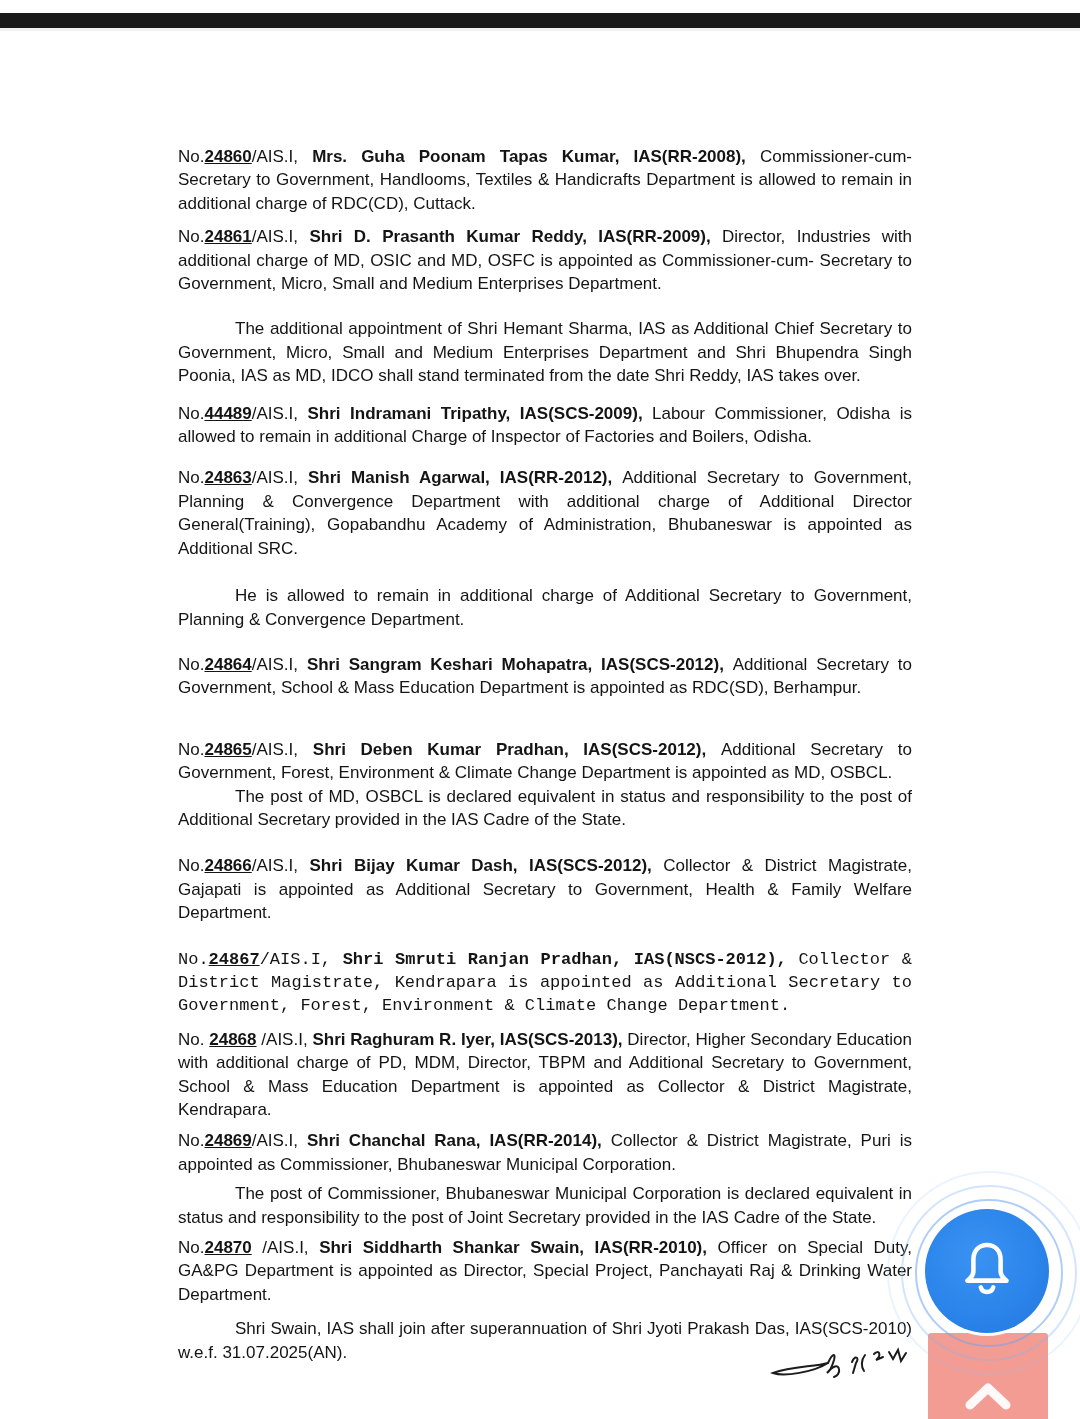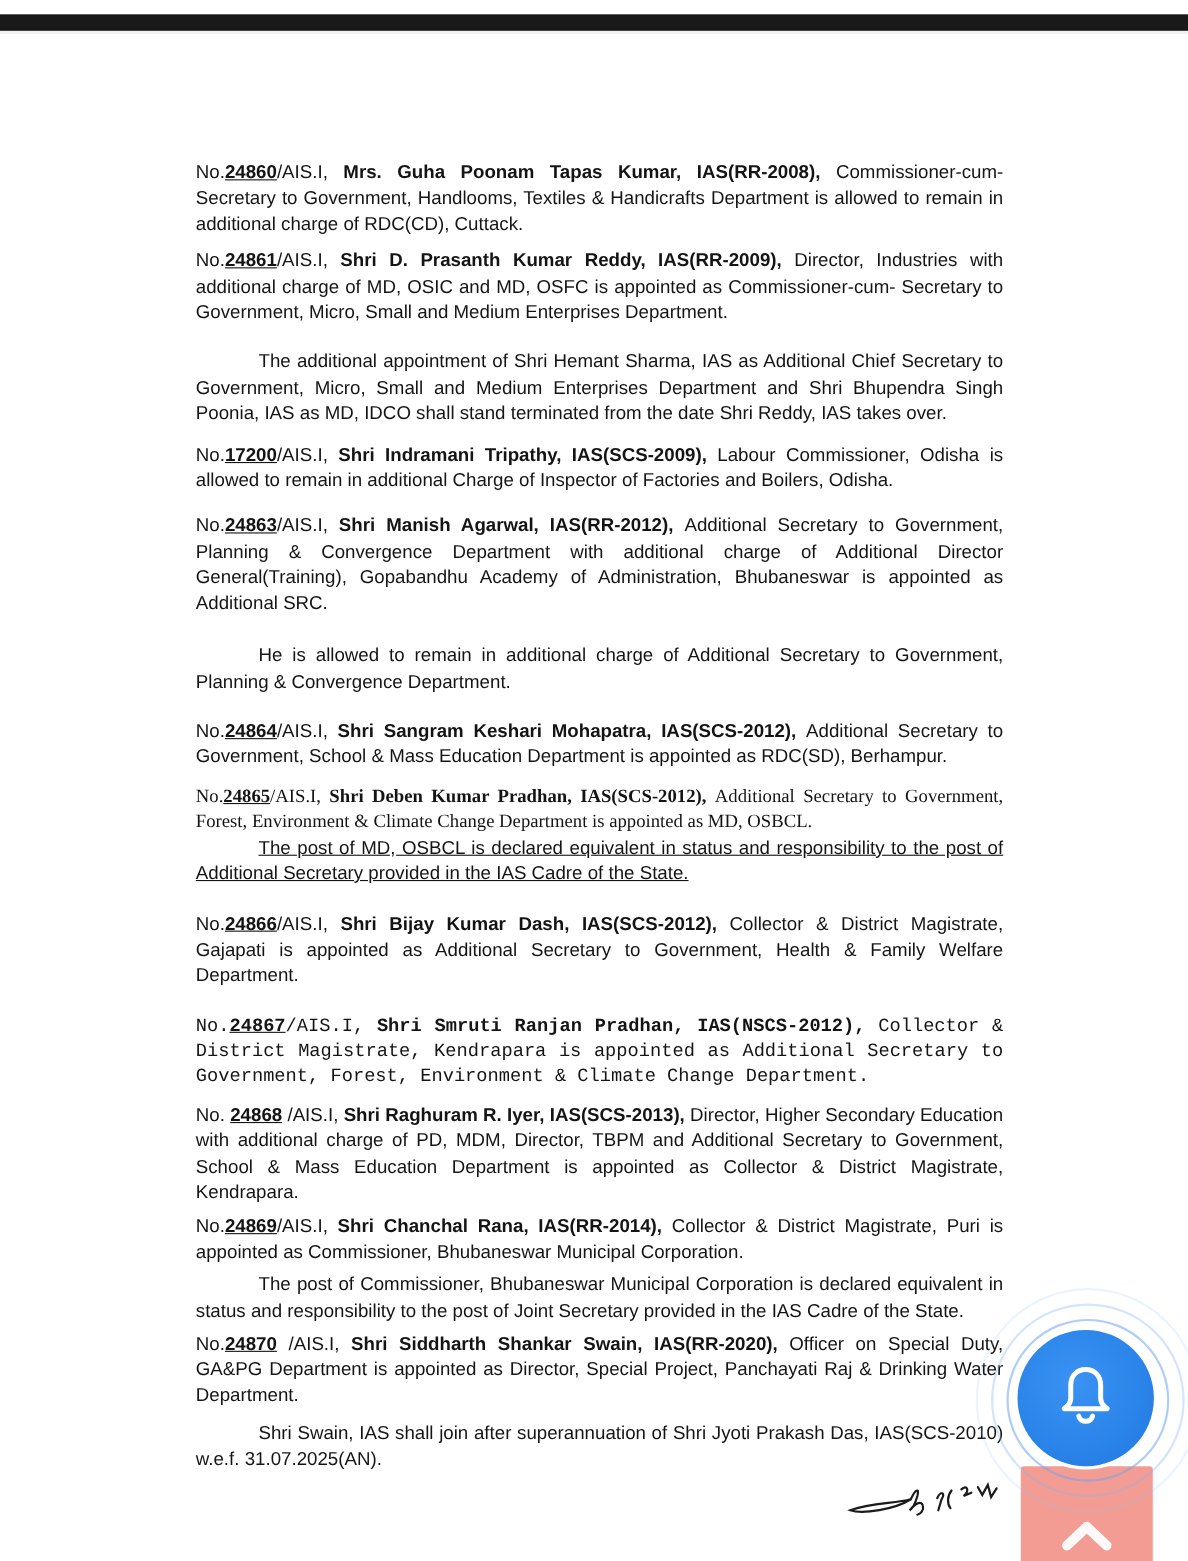--- a/index.html
+++ b/index.html
@@ -60,32 +60,32 @@
 </style>
 </head>
 <body>
 
 <div class="top-bar"></div>
 
 <div class="doc" id="doc">
     <p class="para" style="margin-top: 0px;"><span>No.</span><span class="seg-bu">24860</span><span>/AIS.I, </span><span class="seg-b">Mrs. Guha Poonam Tapas Kumar, IAS(RR-2008), </span><span>Commissioner-cum- Secretary to Government, Handlooms, Textiles &amp; Handicrafts Department is allowed to remain in additional charge of RDC(CD), Cuttack.</span></p>
     <p class="para" style="margin-top: 10px;"><span>No.</span><span class="seg-bu">24861</span><span>/AIS.I, </span><span class="seg-b">Shri D. Prasanth Kumar Reddy, IAS(RR-2009), </span><span>Director, Industries with additional charge of MD, OSIC and MD, OSFC is appointed as Commissioner-cum- Secretary to Government, Micro, Small and Medium Enterprises Department.</span></p>
     <p class="para indent" style="margin-top: 22px;"><span>The additional appointment of Shri Hemant Sharma, IAS as Additional Chief Secretary to Government, Micro, Small and Medium Enterprises Department and Shri Bhupendra Singh Poonia, IAS as MD, IDCO shall stand terminated from the date Shri Reddy, IAS takes over.</span></p>
-    <p class="para" style="margin-top: 14px;"><span>No.</span><span class="seg-bu">17200</span><span>/AIS.I, </span><span class="seg-b">Shri Indramani Tripathy, IAS(SCS-2009), </span><span>Labour Commissioner, Odisha is allowed to remain in additional Charge of Inspector of Factories and Boilers, Odisha.</span></p>
+    <p class="para" style="margin-top: 14px;"><span>No.</span><span class="seg-bu">44489</span><span>/AIS.I, </span><span class="seg-b">Shri Indramani Tripathy, IAS(SCS-2009), </span><span>Labour Commissioner, Odisha is allowed to remain in additional Charge of Inspector of Factories and Boilers, Odisha.</span></p>
     <p class="para" style="margin-top: 18px;"><span>No.</span><span class="seg-bu">24863</span><span>/AIS.I, </span><span class="seg-b">Shri Manish Agarwal, IAS(RR-2012), </span><span>Additional Secretary to Government, Planning &amp; Convergence Department with additional charge of Additional Director General(Training), Gopabandhu Academy of Administration, Bhubaneswar is appointed as Additional SRC.</span></p>
     <p class="para indent" style="margin-top: 24px;"><span>He is allowed to remain in additional charge of Additional Secretary to Government, Planning &amp; Convergence Department.</span></p>
     <p class="para" style="margin-top: 22px;"><span>No.</span><span class="seg-bu">24864</span><span>/AIS.I, </span><span class="seg-b">Shri Sangram Keshari Mohapatra, IAS(SCS-2012), </span><span>Additional Secretary to Government, School &amp; Mass Education Department is appointed as RDC(SD), Berhampur.</span></p>
-    <p class="para" style="margin-top: 12px; font-family: Liberation Serif, serif;"><span>No.</span><span class="seg-bu">24865</span><span>/AIS.I, </span><span class="seg-b">Shri Deben Kumar Pradhan, IAS(SCS-2012), </span><span>Additional Secretary to Government, Forest, Environment &amp; Climate Change Department is appointed as MD, OSBCL.</span></p>
-    <p class="para indent" style="margin-top: 0px; text-decoration: underline;"><span>The post of MD, OSBCL is declared equivalent in status and responsibility to the post of Additional Secretary provided in the IAS Cadre of the State.</span></p>
+    <p class="para" style="margin-top: 38px;"><span>No.</span><span class="seg-bu">24865</span><span>/AIS.I, </span><span class="seg-b">Shri Deben Kumar Pradhan, IAS(SCS-2012), </span><span>Additional Secretary to Government, Forest, Environment &amp; Climate Change Department is appointed as MD, OSBCL.</span></p>
+    <p class="para indent" style="margin-top: 0px;"><span>The post of MD, OSBCL is declared equivalent in status and responsibility to the post of Additional Secretary provided in the IAS Cadre of the State.</span></p>
     <p class="para" style="margin-top: 23px;"><span>No.</span><span class="seg-bu">24866</span><span>/AIS.I, </span><span class="seg-b">Shri Bijay Kumar Dash, IAS(SCS-2012), </span><span>Collector &amp; District Magistrate, Gajapati is appointed as Additional Secretary to Government, Health &amp; Family Welfare Department.</span></p>
     <p class="para" style="margin-top: 23px; font-family: Liberation Mono, monospace;"><span>No.</span><span class="seg-bu">24867</span><span>/AIS.I, </span><span class="seg-b">Shri Smruti Ranjan Pradhan, IAS(NSCS-2012), </span><span>Collector &amp; District Magistrate, Kendrapara is appointed as Additional Secretary to Government, Forest, Environment &amp; Climate Change Department.</span></p>
     <p class="para" style="margin-top: 10px;"><span>No. </span><span class="seg-bu">24868</span><span> /AIS.I, </span><span class="seg-b">Shri Raghuram R. Iyer, IAS(SCS-2013), </span><span>Director, Higher Secondary Education with additional charge of PD, MDM, Director, TBPM and Additional Secretary to Government, School &amp; Mass Education Department is appointed as Collector &amp; District Magistrate, Kendrapara.</span></p>
     <p class="para" style="margin-top: 8px;"><span>No.</span><span class="seg-bu">24869</span><span>/AIS.I, </span><span class="seg-b">Shri Chanchal Rana, IAS(RR-2014), </span><span>Collector &amp; District Magistrate, Puri is appointed as Commissioner, Bhubaneswar Municipal Corporation.</span></p>
     <p class="para indent" style="margin-top: 6px;"><span>The post of Commissioner, Bhubaneswar Municipal Corporation is declared equivalent in status and responsibility to the post of Joint Secretary provided in the IAS Cadre of the State.</span></p>
-    <p class="para" style="margin-top: 7px;"><span>No.</span><span class="seg-bu">24870</span><span> /AIS.I, </span><span class="seg-b">Shri Siddharth Shankar Swain, IAS(RR-2020), </span><span>Officer on Special Duty, GA&amp;PG Department is appointed as Director, Special Project, Panchayati Raj &amp; Drinking Water Department.</span></p>
+    <p class="para" style="margin-top: 7px;"><span>No.</span><span class="seg-bu">24870</span><span> /AIS.I, </span><span class="seg-b">Shri Siddharth Shankar Swain, IAS(RR-2010), </span><span>Officer on Special Duty, GA&amp;PG Department is appointed as Director, Special Project, Panchayati Raj &amp; Drinking Water Department.</span></p>
     <p class="para indent" style="margin-top: 11px;"><span>Shri Swain, IAS shall join after superannuation of Shri Jyoti Prakash Das, IAS(SCS-2010) w.e.f. 31.07.2025(AN).</span></p>
   </div>
 
 <svg class="signature" width="150" height="46" viewBox="0 0 150 46">
   <g fill="none" stroke="#1b1b1b" stroke-width="2" stroke-linecap="round">
     <path d="M3 31 C 22 24, 44 25, 58 21 C 44 30, 14 35, 3 31 Z"></path>
     <path d="M58 21 c 4 -9 8 -11 6 -3 c -2 7 -4 11 -7 13 c 6 -7 11 -9 12 -4 c 1 4 -2 7 -5 8"></path>
     <path d="M82 20 c 3 -7 8 -5 4 1 l -3 10"></path>
     <path d="M95 13 c -4 5 -4 12 -1 16"></path>
     <path d="M104 12 c 5 -5 8 1 2 6 l 7 -3"></path>

